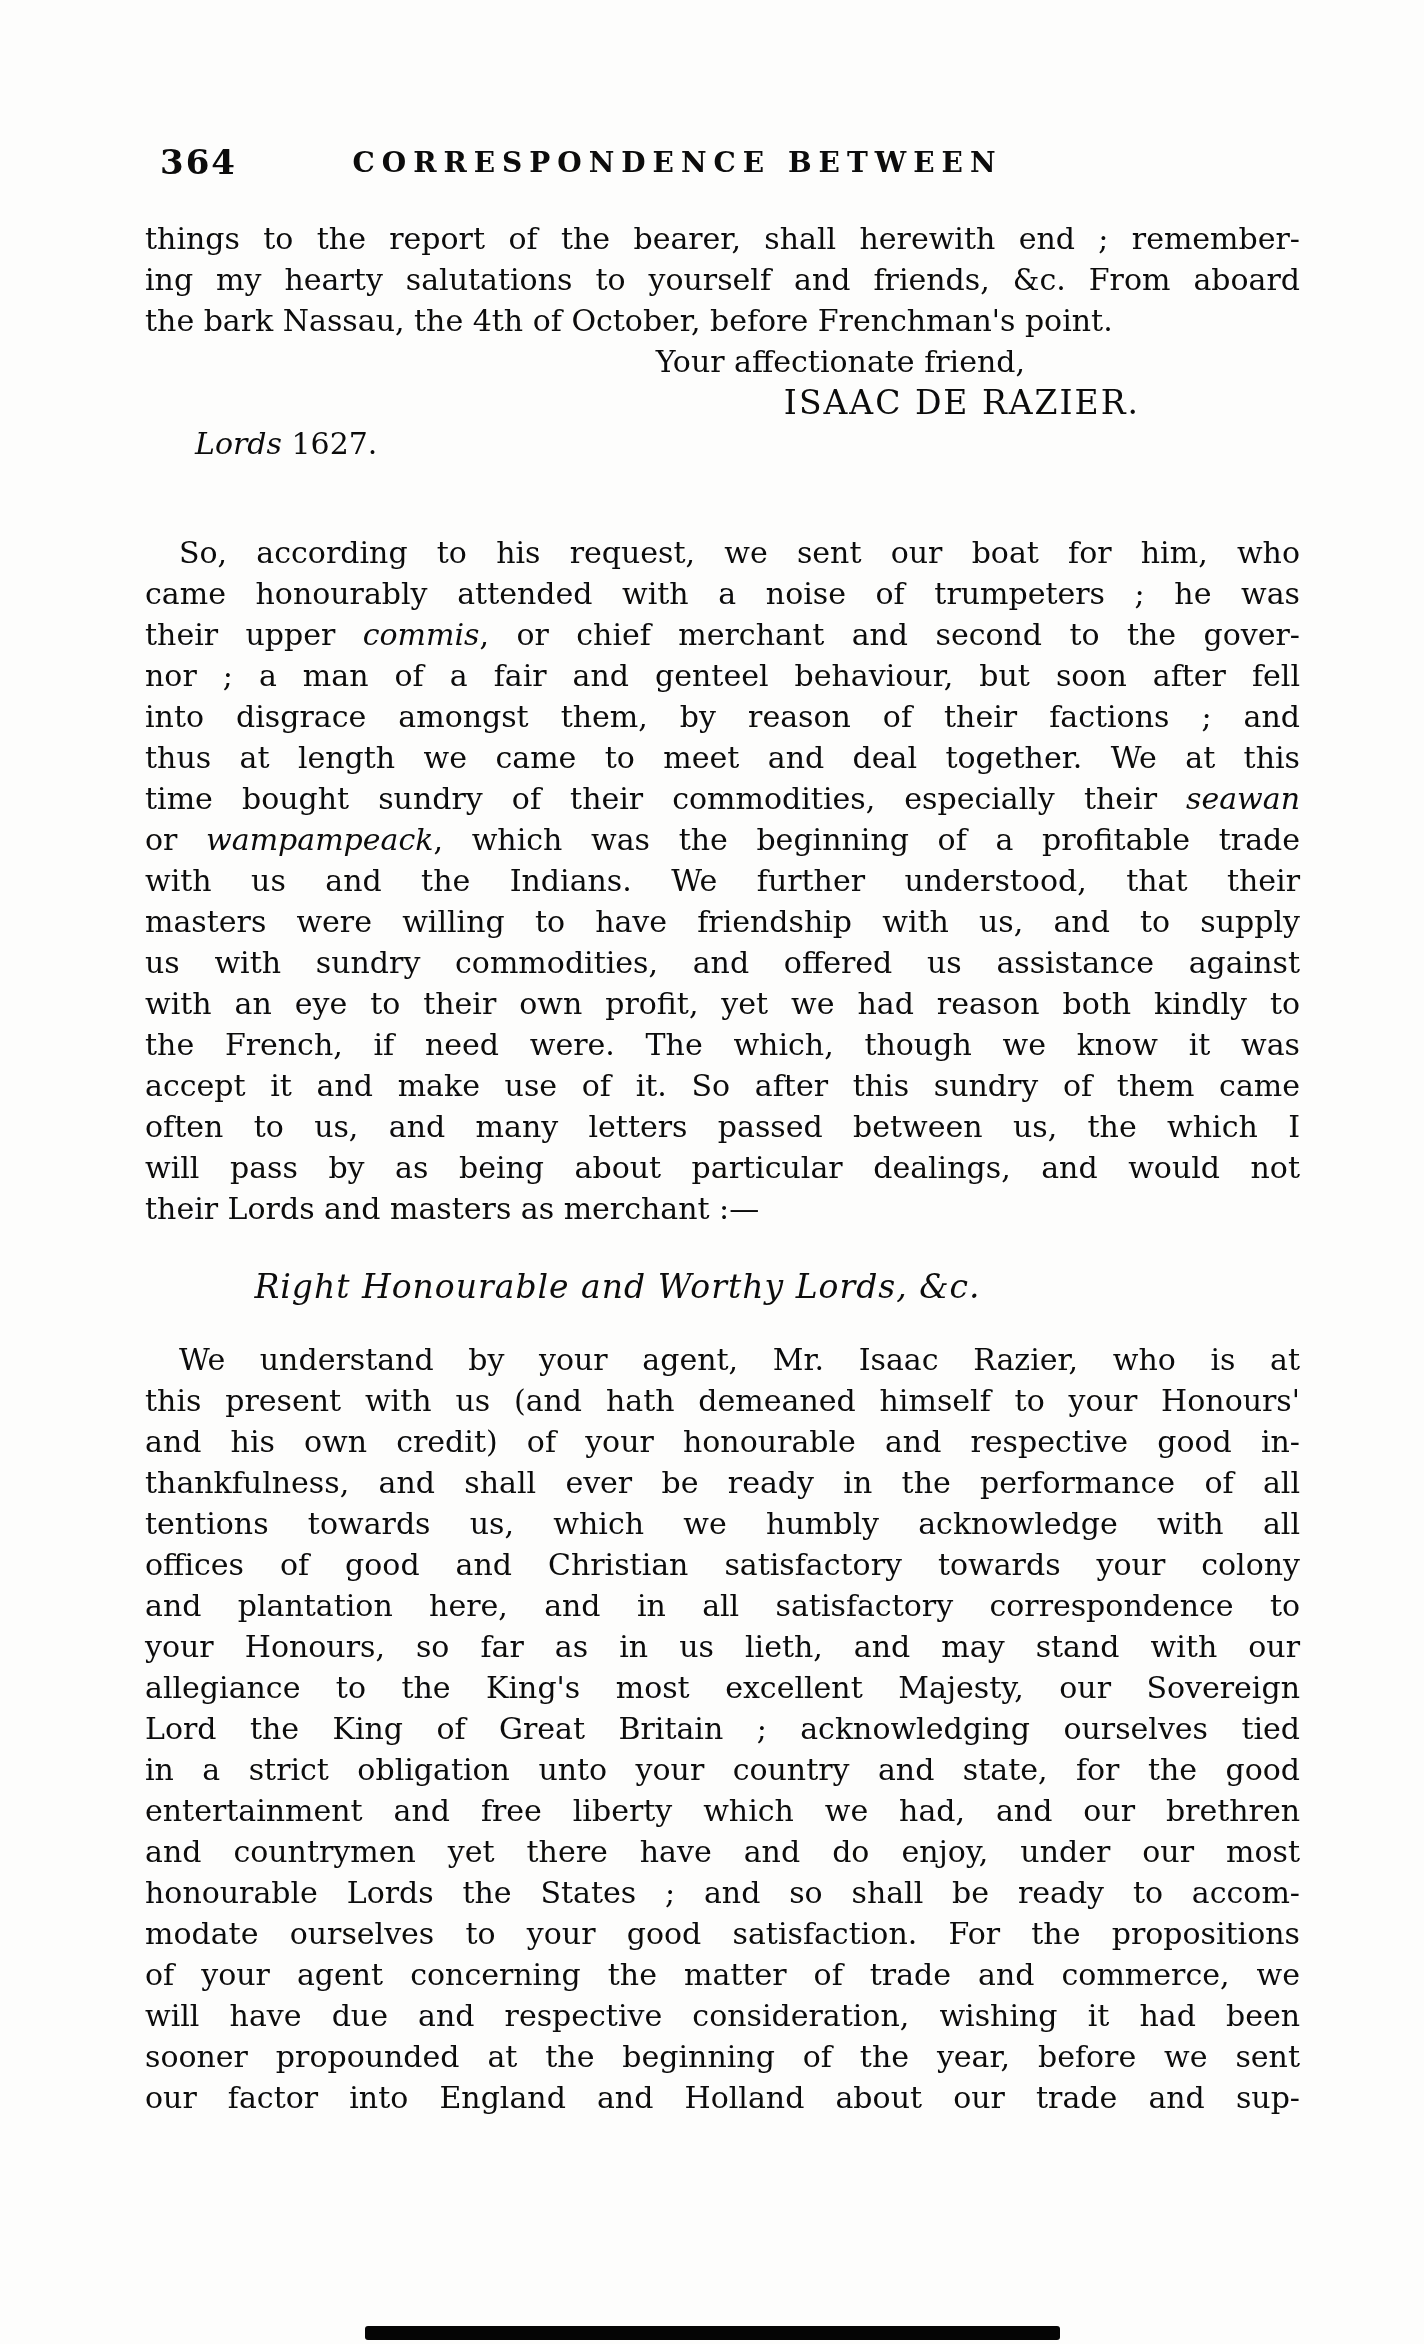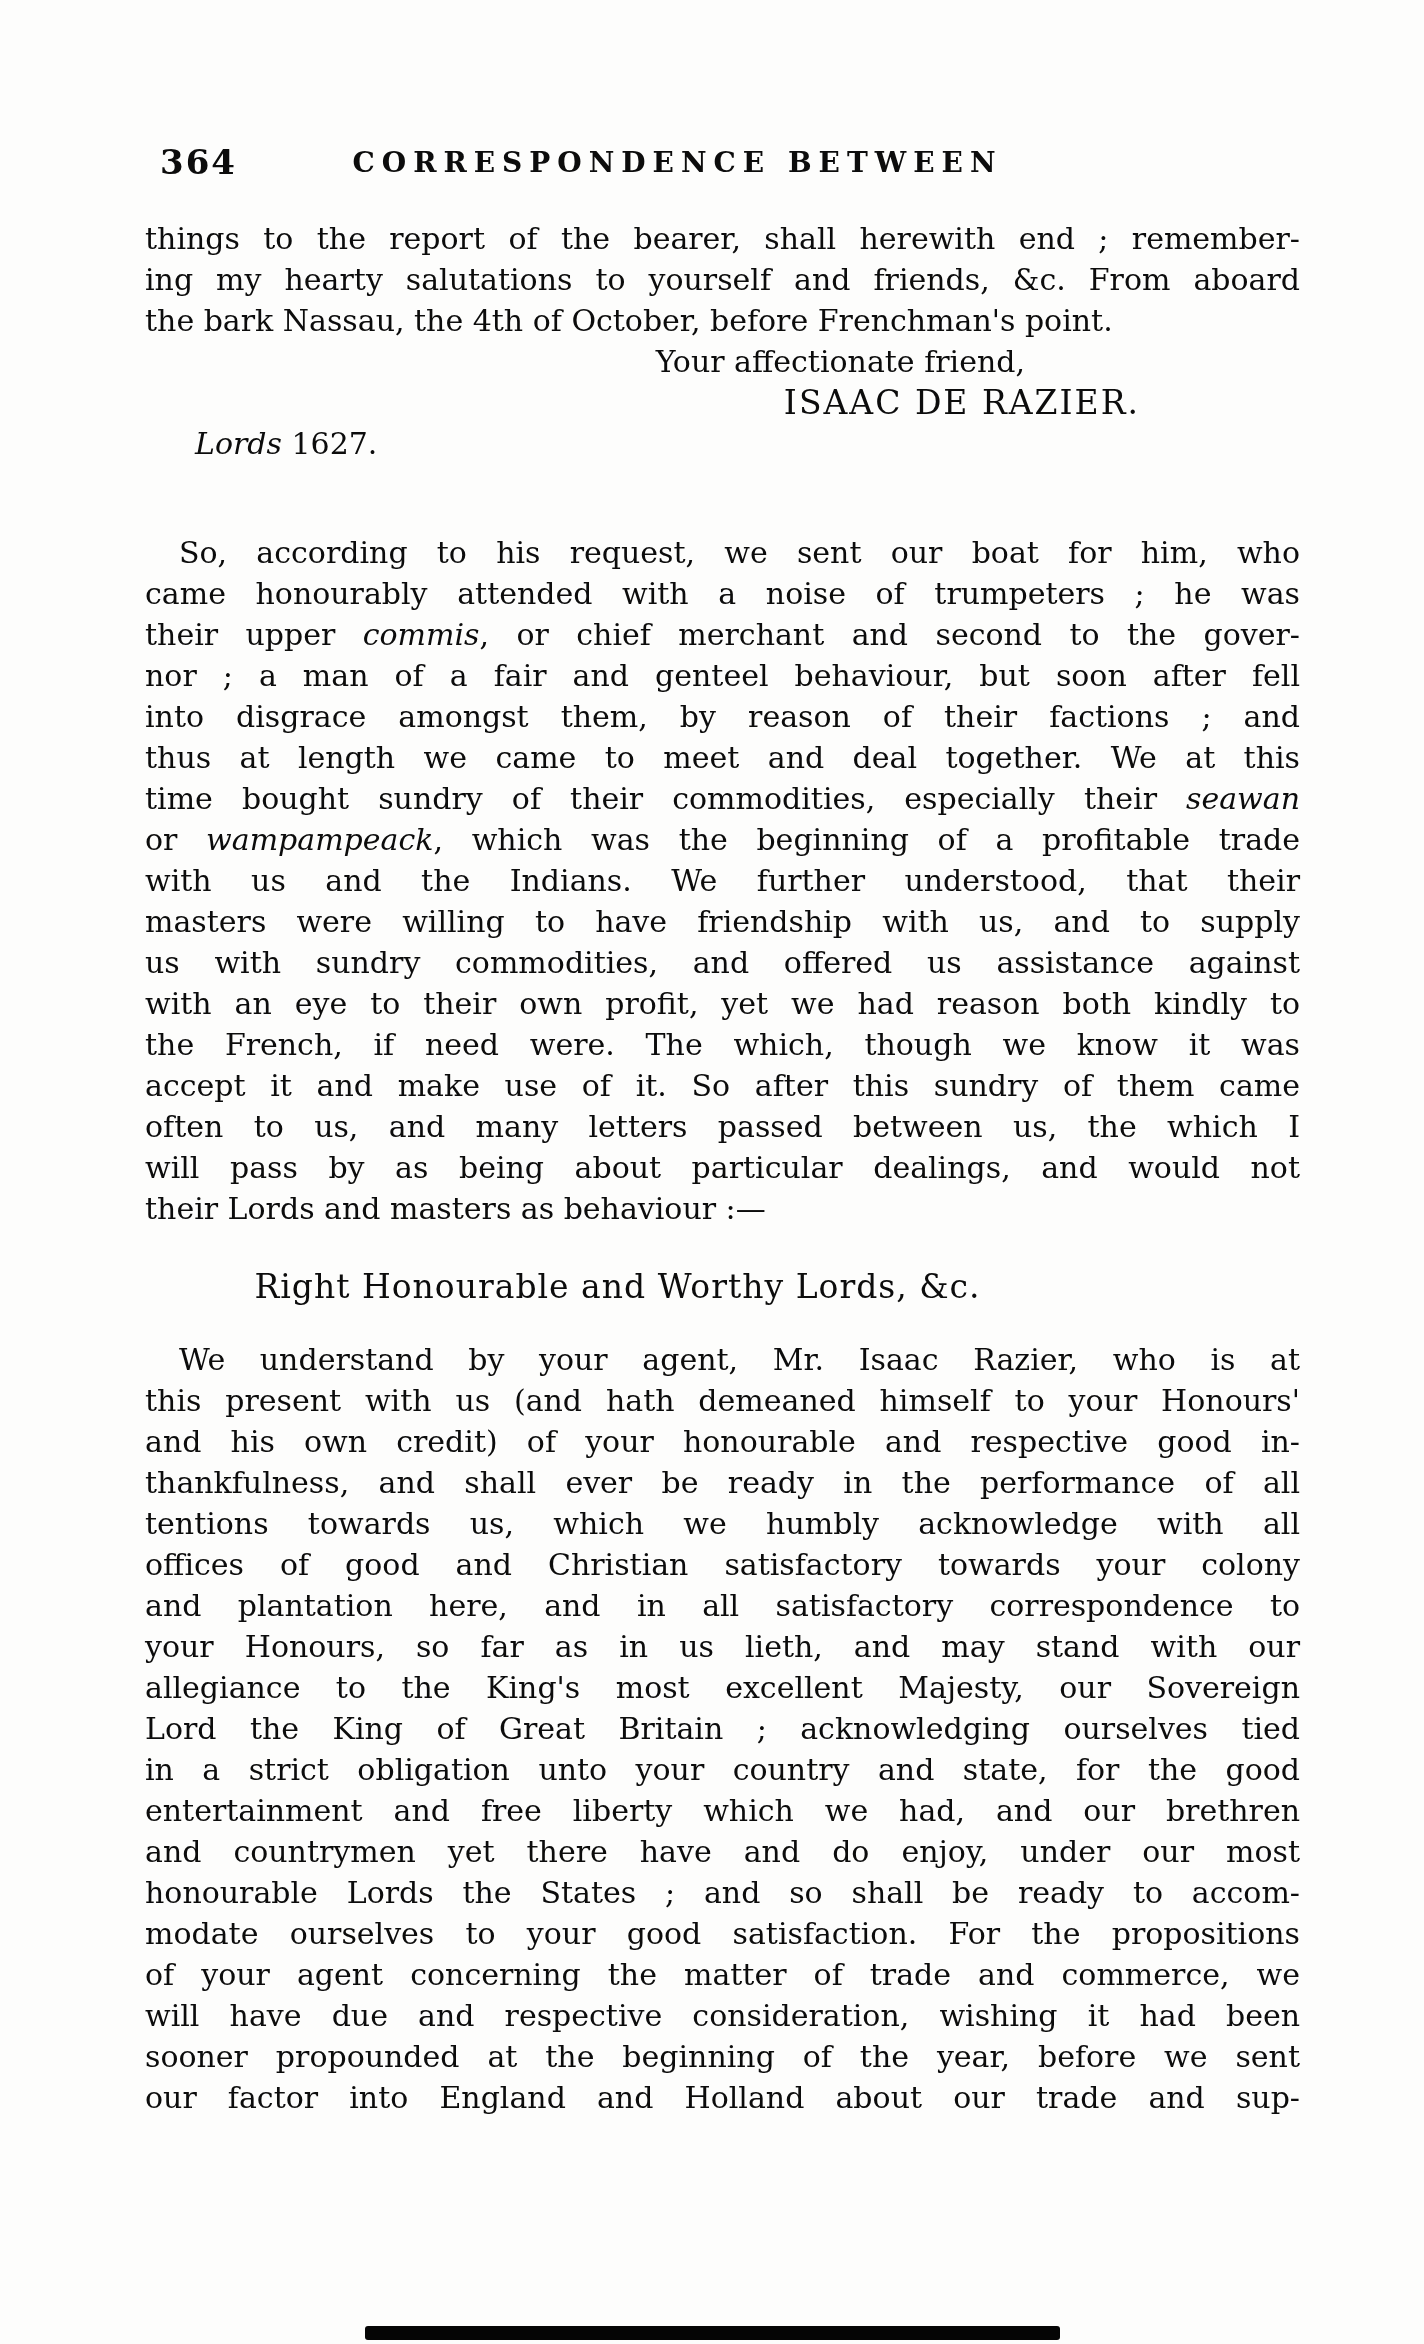--- a/index.html
+++ b/index.html
@@ -35,21 +35,21 @@
   .indent .line:first-child { text-indent:34px; }
 
   .closing { font-size:30px; line-height:41px; }
   .salutation { text-align:right; padding-right:275px; }
   .signature  { text-align:right; padding-right:160px; font-size:33px; letter-spacing:2px; }
   .anno       { padding-left:50px; }
 
   .letter-heading {
     margin-top:36px; margin-bottom:30px;
     text-align:center; padding-right:210px;
-    font-size:33px; line-height:44px;
+    font-size:33px; font-style:italic; line-height:44px;
     letter-spacing:1px;
   }
 
   .para2 { margin-top:68px; }
 
   .scan-bar {
     position:absolute; left:365px; top:2326px;
     width:695px; height:14px;
     background:#050505; border-radius:3px;
   }
@@ -87,21 +87,21 @@
         <div class="line">time bought sundry of their commodities, especially their <i>seawan</i></div>
         <div class="line">or <i>wampampeack</i>, which was the beginning of a profitable trade</div>
         <div class="line">with us and the Indians.  We further understood, that their</div>
         <div class="line">masters were willing to have friendship with us, and to supply</div>
         <div class="line">us with sundry commodities, and offered us assistance against</div>
         <div class="line">with an eye to their own profit, yet we had reason both kindly to</div>
         <div class="line">the French, if need were.  The which, though we know it was</div>
         <div class="line">accept it and make use of it.  So after this sundry of them came</div>
         <div class="line">often to us, and many letters passed between us, the which I</div>
         <div class="line">will pass by as being about particular dealings, and would not</div>
-        <div class="line flush-left">their Lords and masters as behaviour :—</div>
+        <div class="line flush-left">their Lords and masters as merchant :—</div>
       </div>
 
     <div class="letter-heading">Right Honourable and Worthy Lords, &amp;c.</div>
 
     <div class="para indent">
         <div class="line">We understand by your agent, Mr. Isaac Razier, who is at</div>
         <div class="line">this present with us (and hath demeaned himself to your Honours'</div>
         <div class="line">and his own credit) of your honourable and respective good in-</div>
         <div class="line">thankfulness, and shall ever be ready in the performance of all</div>
         <div class="line">tentions towards us, which we humbly acknowledge with all</div>

